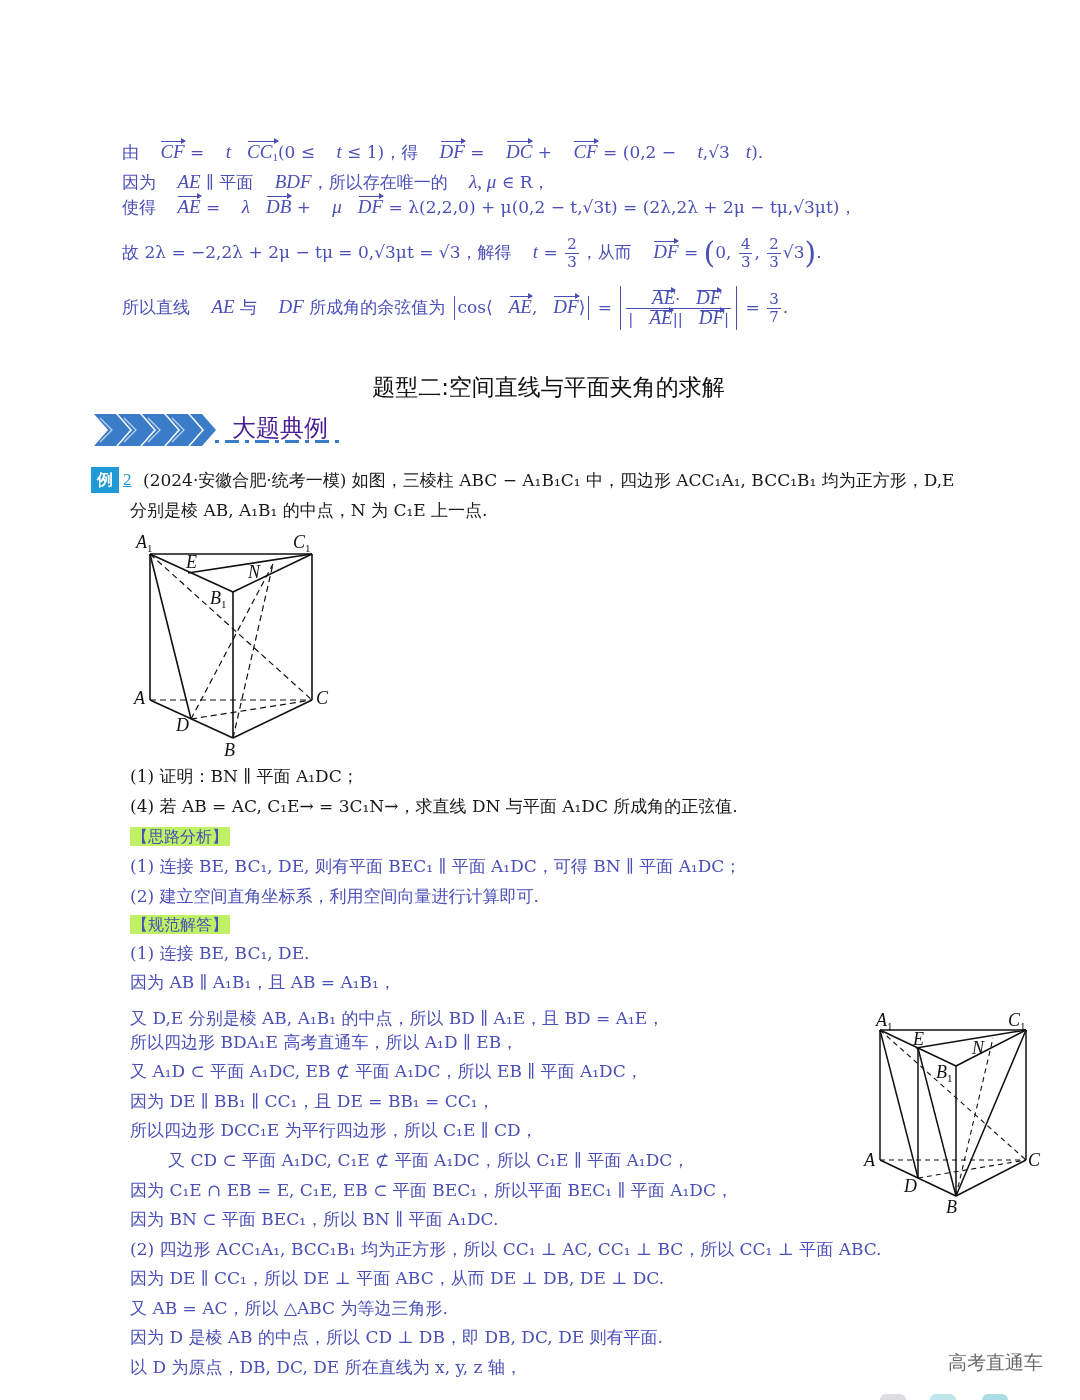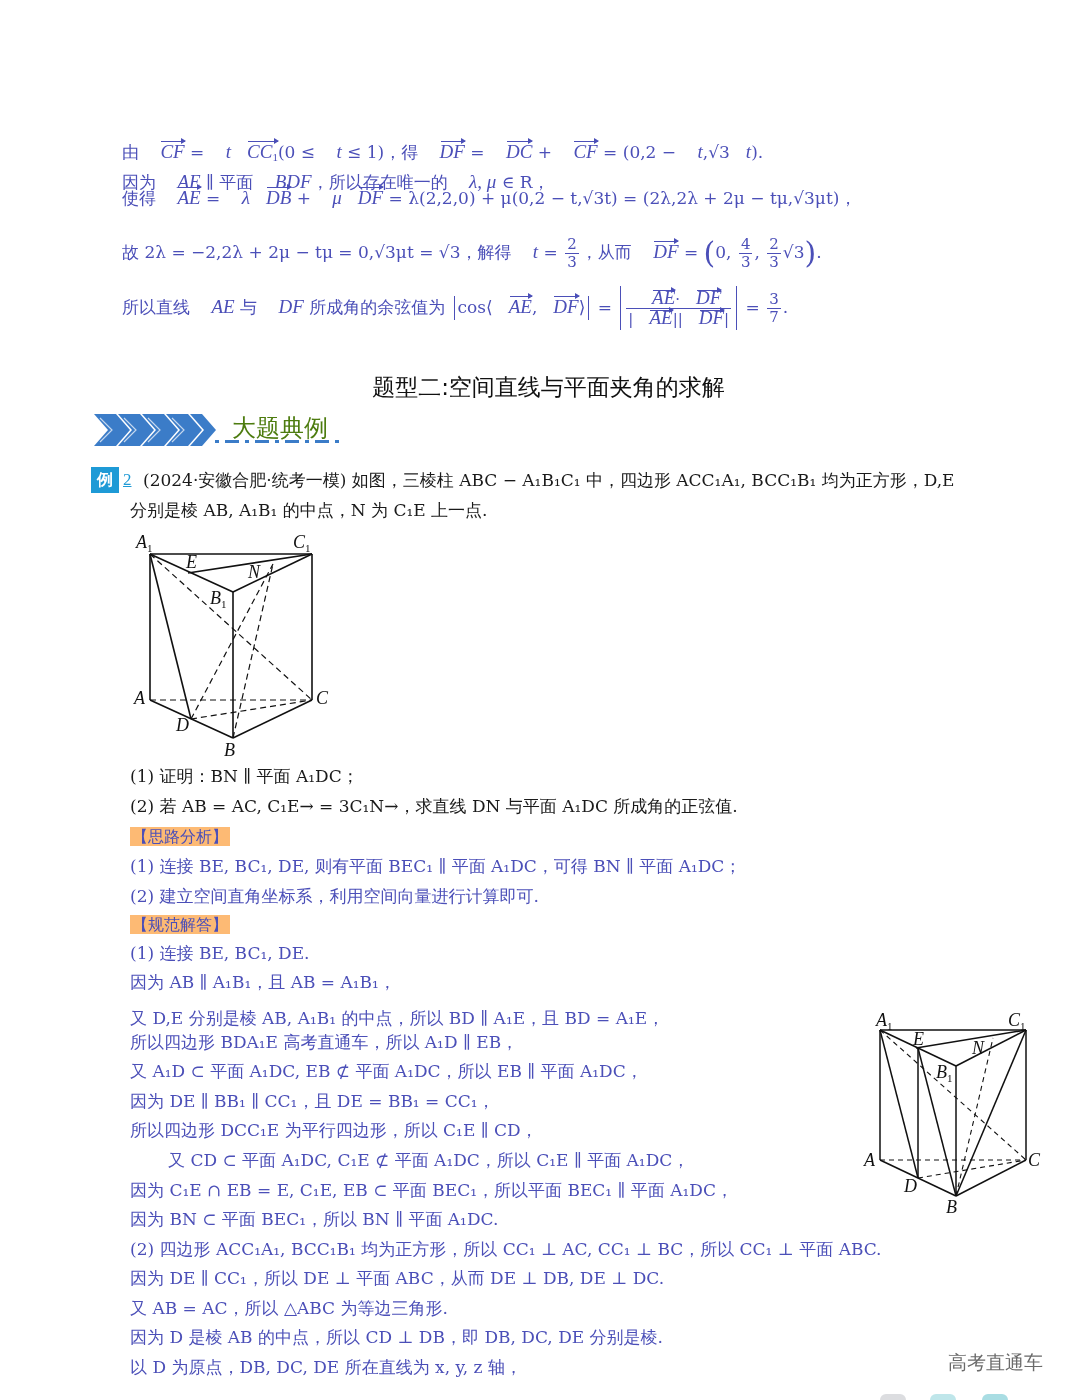--- a/index.html
+++ b/index.html
@@ -35,36 +35,36 @@
   .abs-bar-s { display: inline-block; border-left: 1.5px solid currentColor; height: 24px; vertical-align: middle; margin: 0 3px; }
 
   .section-title {
     position: absolute; left: 0; right: 0; top: 372px; text-align: center;
     font-family: "DejaVu Sans", "Liberation Sans", sans-serif; font-size: 23px; color: #111;
     padding-left: 17px;
   }
   .banner { position: absolute; left: 94px; top: 410px; width: 260px; height: 40px; }
   .banner-title {
     position: absolute; left: 232px; top: 412px;
-    font-family: "DejaVu Sans", "Liberation Sans", sans-serif; font-size: 24px; color: #4d7c0f;
+    font-family: "DejaVu Sans", "Liberation Sans", sans-serif; font-size: 24px; color: #4c1d95;
   }
   .dotted-under { position: absolute; left: 215px; top: 440px; width: 128px; height: 4px; }
 
   .example-badge {
     position: absolute; left: 91px; top: 467px; width: 28px; height: 26px;
     background: #1e9ad6; color: #fff; text-align: center; line-height: 26px;
     font-family: "DejaVu Sans", sans-serif; font-size: 16px; font-weight: bold;
   }
   .example-num {
     position: absolute; left: 123px; top: 467px; color: #1e9ad6; font-size: 17px;
     font-family: "Liberation Serif", serif; text-decoration: underline;
     line-height: 26px;
   }
   .hl {
-    background: #fdba74; padding: 0 2px; color: #4b4fb8;
+    background: #bef264; padding: 0 2px; color: #4b4fb8;
     font-family: "DejaVu Sans", sans-serif; font-size: 16px;
   }
   .figure { position: absolute; }
   .fig-label { font-family: "Liberation Serif", serif; font-style: italic; font-size: 18px; fill: #111; }
   .fig-sub { font-size: 11px; font-style: normal; }
   .watermark {
     position: absolute; left: 940px; top: 1350px;
     font-family: "DejaVu Sans", sans-serif; font-size: 19px; color: #6a6a6a; margin-left: 8px;
   }
   .wm-dot { position: absolute; top: 1394px; width: 26px; height: 6px; border-radius: 13px 13px 0 0; }
@@ -73,21 +73,21 @@
 <body>
 
 <div>
   <div class="line sol-line blue" style="top:140px">
     <span>由</span>
     <i class="v vec">CF</i> = <i class="v">t</i><i class="v vec">CC<span class="sub">1</span></i><span>(0 ≤ </span><i class="v">t</i><span> ≤ 1)，得 </span><i class="v vec">DF</i> = <i class="v vec">DC</i> + <i class="v vec">CF</i><span> = (0,2 − </span><i class="v">t</i><span>,√3</span><i class="v">t</i><span>).</span>
   </div>
   <div class="line sol-line blue" style="top:170px">
     <span>因为 </span><i class="v">AE</i><span> ∥ 平面 </span><i class="v">BDF</i><span>，所以存在唯一的 </span><i class="v">λ, μ</i><span> ∈ R，</span>
   </div>
-  <div class="line sol-line blue" style="top:186px">
+  <div class="line sol-line blue" style="top:195px">
     <span>使得 </span><i class="v vec">AE</i> = <i class="v">λ</i><i class="v vec">DB</i> + <i class="v">μ</i><i class="v vec">DF</i><span> = λ(2,2,0) + μ(0,2 − t,√3t) = (2λ,2λ + 2μ − tμ,√3μt)，</span>
   </div>
   <div class="line sol-line blue" style="top:236px">
     <span>故 2λ = −2,2λ + 2μ − tμ = 0,√3μt = √3，解得 </span><i class="v">t</i> = <span class="frac"><span class="num">2</span><span class="den">3</span></span><span>，从而 </span><i class="v vec">DF</i> = <span class="big-paren">(</span>0, <span class="frac"><span class="num">4</span><span class="den">3</span></span>, <span class="frac"><span class="num">2</span><span class="den">3</span></span><span>√3</span><span class="big-paren">)</span>.
   </div>
   <div class="line sol-line blue" style="top:286px">
     <span>所以直线 </span><i class="v">AE</i><span> 与 </span><i class="v">DF</i><span> 所成角的余弦值为 </span><span class="abs-bar-s"></span>cos⟨<i class="v vec">AE</i>,<i class="v vec">DF</i>⟩<span class="abs-bar-s"></span> = <span class="abs-bar"></span><span class="frac"><span class="num"><i class="v vec">AE</i>·<i class="v vec">DF</i></span><span class="den">|<i class="v vec">AE</i>||<i class="v vec">DF</i>|</span></span><span class="abs-bar"></span> = <span class="frac"><span class="num">3</span><span class="den">7</span></span>.
   </div>
 </div>
 
@@ -163,41 +163,41 @@
     <text x="120" y="50">N</text>
     <text x="82" y="76">B<tspan class="fig-sub" dy="4">1</tspan></text>
     <text x="6" y="176">A</text>
     <text x="188" y="176">C</text>
     <text x="48" y="203">D</text>
     <text x="96" y="228">B</text>
   </g>
 </svg>
 
 <div class="line black prob-line" style="top:764px;">(1) 证明：BN ∥ 平面 A₁DC；</div>
-<div class="line black prob-line" style="top:794px;">(2) 若 AB = AC, C₁E→ = 3C₁N→，求直线 DN 与平面 A₁DC 所成角的正弦值.</div>
+<div class="line black prob-line" style="top:794px;">(4) 若 AB = AC, C₁E→ = 3C₁N→，求直线 DN 与平面 A₁DC 所成角的正弦值.</div>
 
 <div class="line prob-line" style="top:824px;"><span class="hl">【思路分析】</span></div>
 <div class="line blue prob-line" style="top:854px;">(1) 连接 BE, BC₁, DE, 则有平面 BEC₁ ∥ 平面 A₁DC，可得 BN ∥ 平面 A₁DC；</div>
 <div class="line blue prob-line" style="top:884px;">(2) 建立空间直角坐标系，利用空间向量进行计算即可.</div>
 
 <div class="line prob-line" style="top:912px;"><span class="hl">【规范解答】</span></div>
 <div class="line blue prob-line" style="top:941px;">(1) 连接 BE, BC₁, DE.</div>
 <div class="line blue prob-line" style="top:970px;">因为 AB ∥ A₁B₁，且 AB = A₁B₁，</div>
 <div class="line blue prob-line" style="top:1000px;margin-top:6px;">又 D,E 分别是棱 AB, A₁B₁ 的中点，所以 BD ∥ A₁E，且 BD = A₁E，</div>
 <div class="line blue prob-line" style="top:1030px;">所以四边形 BDA₁E 高考直通车，所以 A₁D ∥ EB，</div>
 <div class="line blue prob-line" style="top:1059px;">又 A₁D ⊂ 平面 A₁DC, EB ⊄ 平面 A₁DC，所以 EB ∥ 平面 A₁DC，</div>
 <div class="line blue prob-line" style="top:1089px;">因为 DE ∥ BB₁ ∥ CC₁，且 DE = BB₁ = CC₁，</div>
 <div class="line blue prob-line" style="top:1118px;">所以四边形 DCC₁E 为平行四边形，所以 C₁E ∥ CD，</div>
 <div class="line blue prob-line" style="top:1148px;margin-left:38px;">又 CD ⊂ 平面 A₁DC, C₁E ⊄ 平面 A₁DC，所以 C₁E ∥ 平面 A₁DC，</div>
 <div class="line blue prob-line" style="top:1178px;">因为 C₁E ∩ EB = E, C₁E, EB ⊂ 平面 BEC₁，所以平面 BEC₁ ∥ 平面 A₁DC，</div>
 <div class="line blue prob-line" style="top:1207px;">因为 BN ⊂ 平面 BEC₁，所以 BN ∥ 平面 A₁DC.</div>
 <div class="line blue prob-line" style="top:1237px;">(2) 四边形 ACC₁A₁, BCC₁B₁ 均为正方形，所以 CC₁ ⊥ AC, CC₁ ⊥ BC，所以 CC₁ ⊥ 平面 ABC.</div>
 <div class="line blue prob-line" style="top:1266px;">因为 DE ∥ CC₁，所以 DE ⊥ 平面 ABC，从而 DE ⊥ DB, DE ⊥ DC.</div>
 <div class="line blue prob-line" style="top:1296px;">又 AB = AC，所以 △ABC 为等边三角形.</div>
-<div class="line blue prob-line" style="top:1325px;">因为 D 是棱 AB 的中点，所以 CD ⊥ DB，即 DB, DC, DE 分别是棱.</div>
+<div class="line blue prob-line" style="top:1325px;">因为 D 是棱 AB 的中点，所以 CD ⊥ DB，即 DB, DC, DE 则有平面.</div>
 <div class="line blue prob-line" style="top:1355px;">以 D 为原点，DB, DC, DE 所在直线为 x, y, z 轴，</div>
 
 <svg class="figure" style="left:858px; top:1008px;" width="200" height="210" viewBox="0 0 200 210">
   <g stroke="#111" stroke-width="1.5" fill="none">
     <line x1="22" y1="22" x2="168" y2="22"></line>
     <line x1="22" y1="22" x2="98" y2="58"></line>
     <line x1="98" y1="58" x2="168" y2="22"></line>
     <line x1="58" y1="40" x2="168" y2="22"></line>
     <line x1="22" y1="22" x2="22" y2="152"></line>
     <line x1="168" y1="22" x2="168" y2="152"></line>

